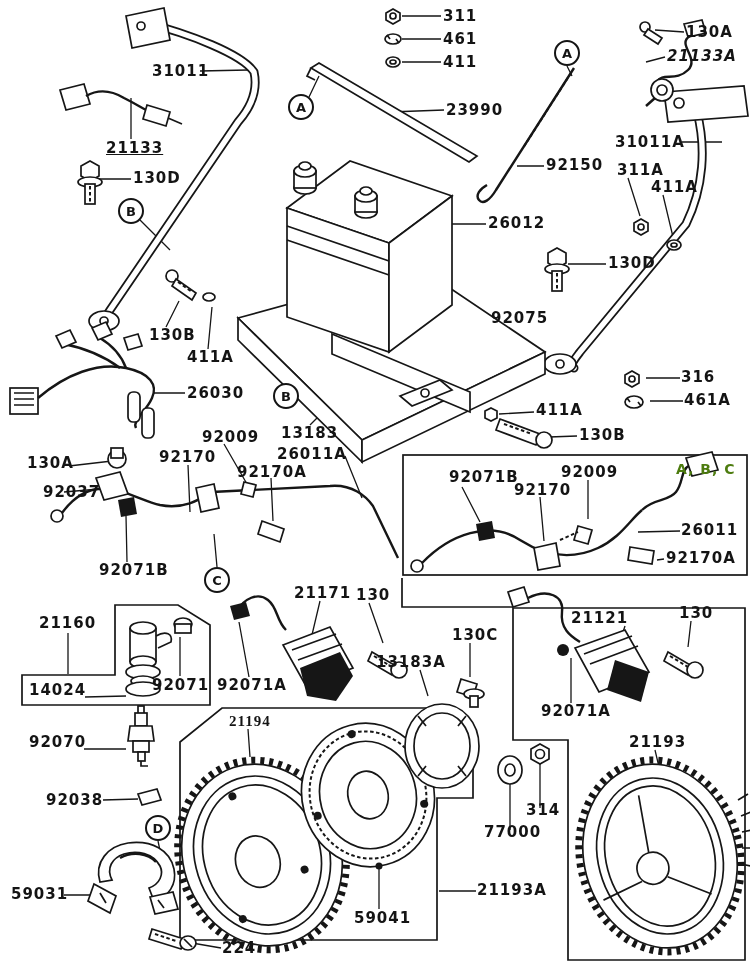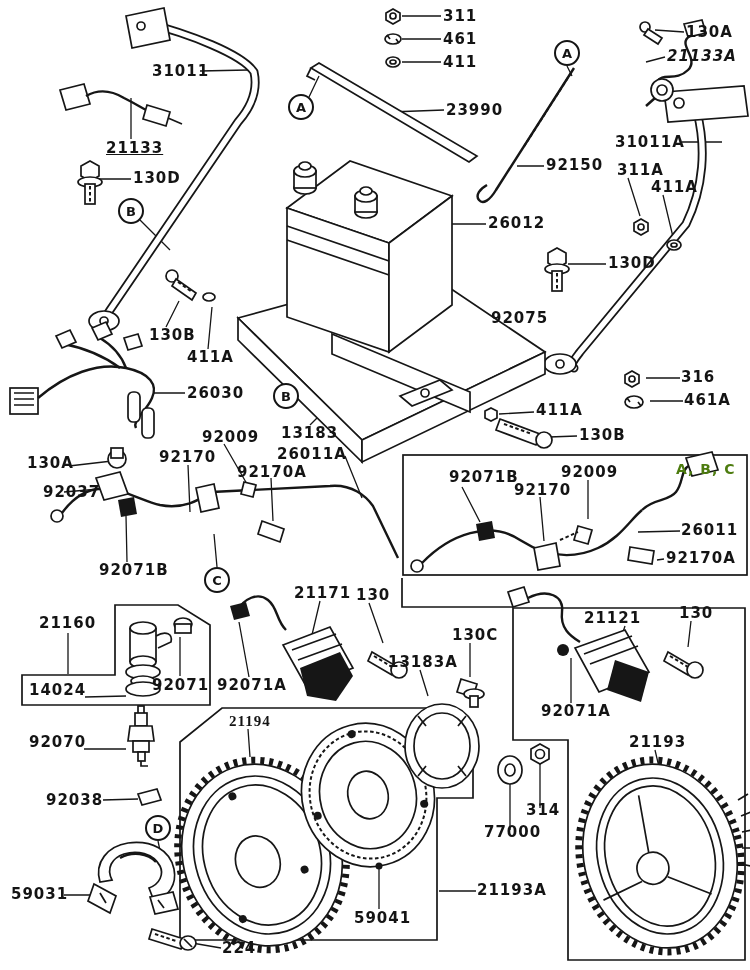--- a/index.html
+++ b/index.html
@@ -353,22 +353,22 @@
       <div class="part-label" style="left: 99px; top: 563px;">92071B</div>
       <div class="part-label" style="left: 449px; top: 470px;">92071B</div>
       <div class="part-label" style="left: 514px; top: 483px;">92170</div>
       <div class="part-label" style="left: 561px; top: 465px;">92009</div>
       <div class="part-label" style="left: 681px; top: 523px;">26011</div>
       <div class="part-label" style="left: 666px; top: 551px;">92170A</div>
       <div class="part-label" style="left: 39px; top: 616px;">21160</div>
       <div class="part-label" style="left: 294px; top: 586px;">21171</div>
       <div class="part-label" style="left: 356px; top: 588px;">130</div>
       <div class="part-label" style="left: 452px; top: 628px;">130C</div>
-      <div class="part-label" style="left: 388px; top: 655px; text-align: right;">13183A</div>
-      <div class="part-label" style="left: 584px; top: 611px; text-align: center;">21121</div>
+      <div class="part-label" style="left: 376px; top: 655px; text-align: right;">13183A</div>
+      <div class="part-label" style="left: 571px; top: 611px; text-align: center;">21121</div>
       <div class="part-label" style="left: 679px; top: 606px;">130</div>
       <div class="part-label" style="left: 29px; top: 683px;">14024</div>
       <div class="part-label" style="left: 152px; top: 678px;">92071</div>
       <div class="part-label" style="left: 217px; top: 678px;">92071A</div>
       <div class="part-label" style="left: 541px; top: 704px;">92071A</div>
       <div class="part-label" style="left: 229px; top: 714px; font-family: Liberation Serif, serif;">21194</div>
       <div class="part-label" style="left: 29px; top: 735px;">92070</div>
       <div class="part-label" style="left: 629px; top: 735px;">21193</div>
       <div class="part-label" style="left: 46px; top: 793px;">92038</div>
       <div class="part-label" style="left: 526px; top: 803px;">314</div>

